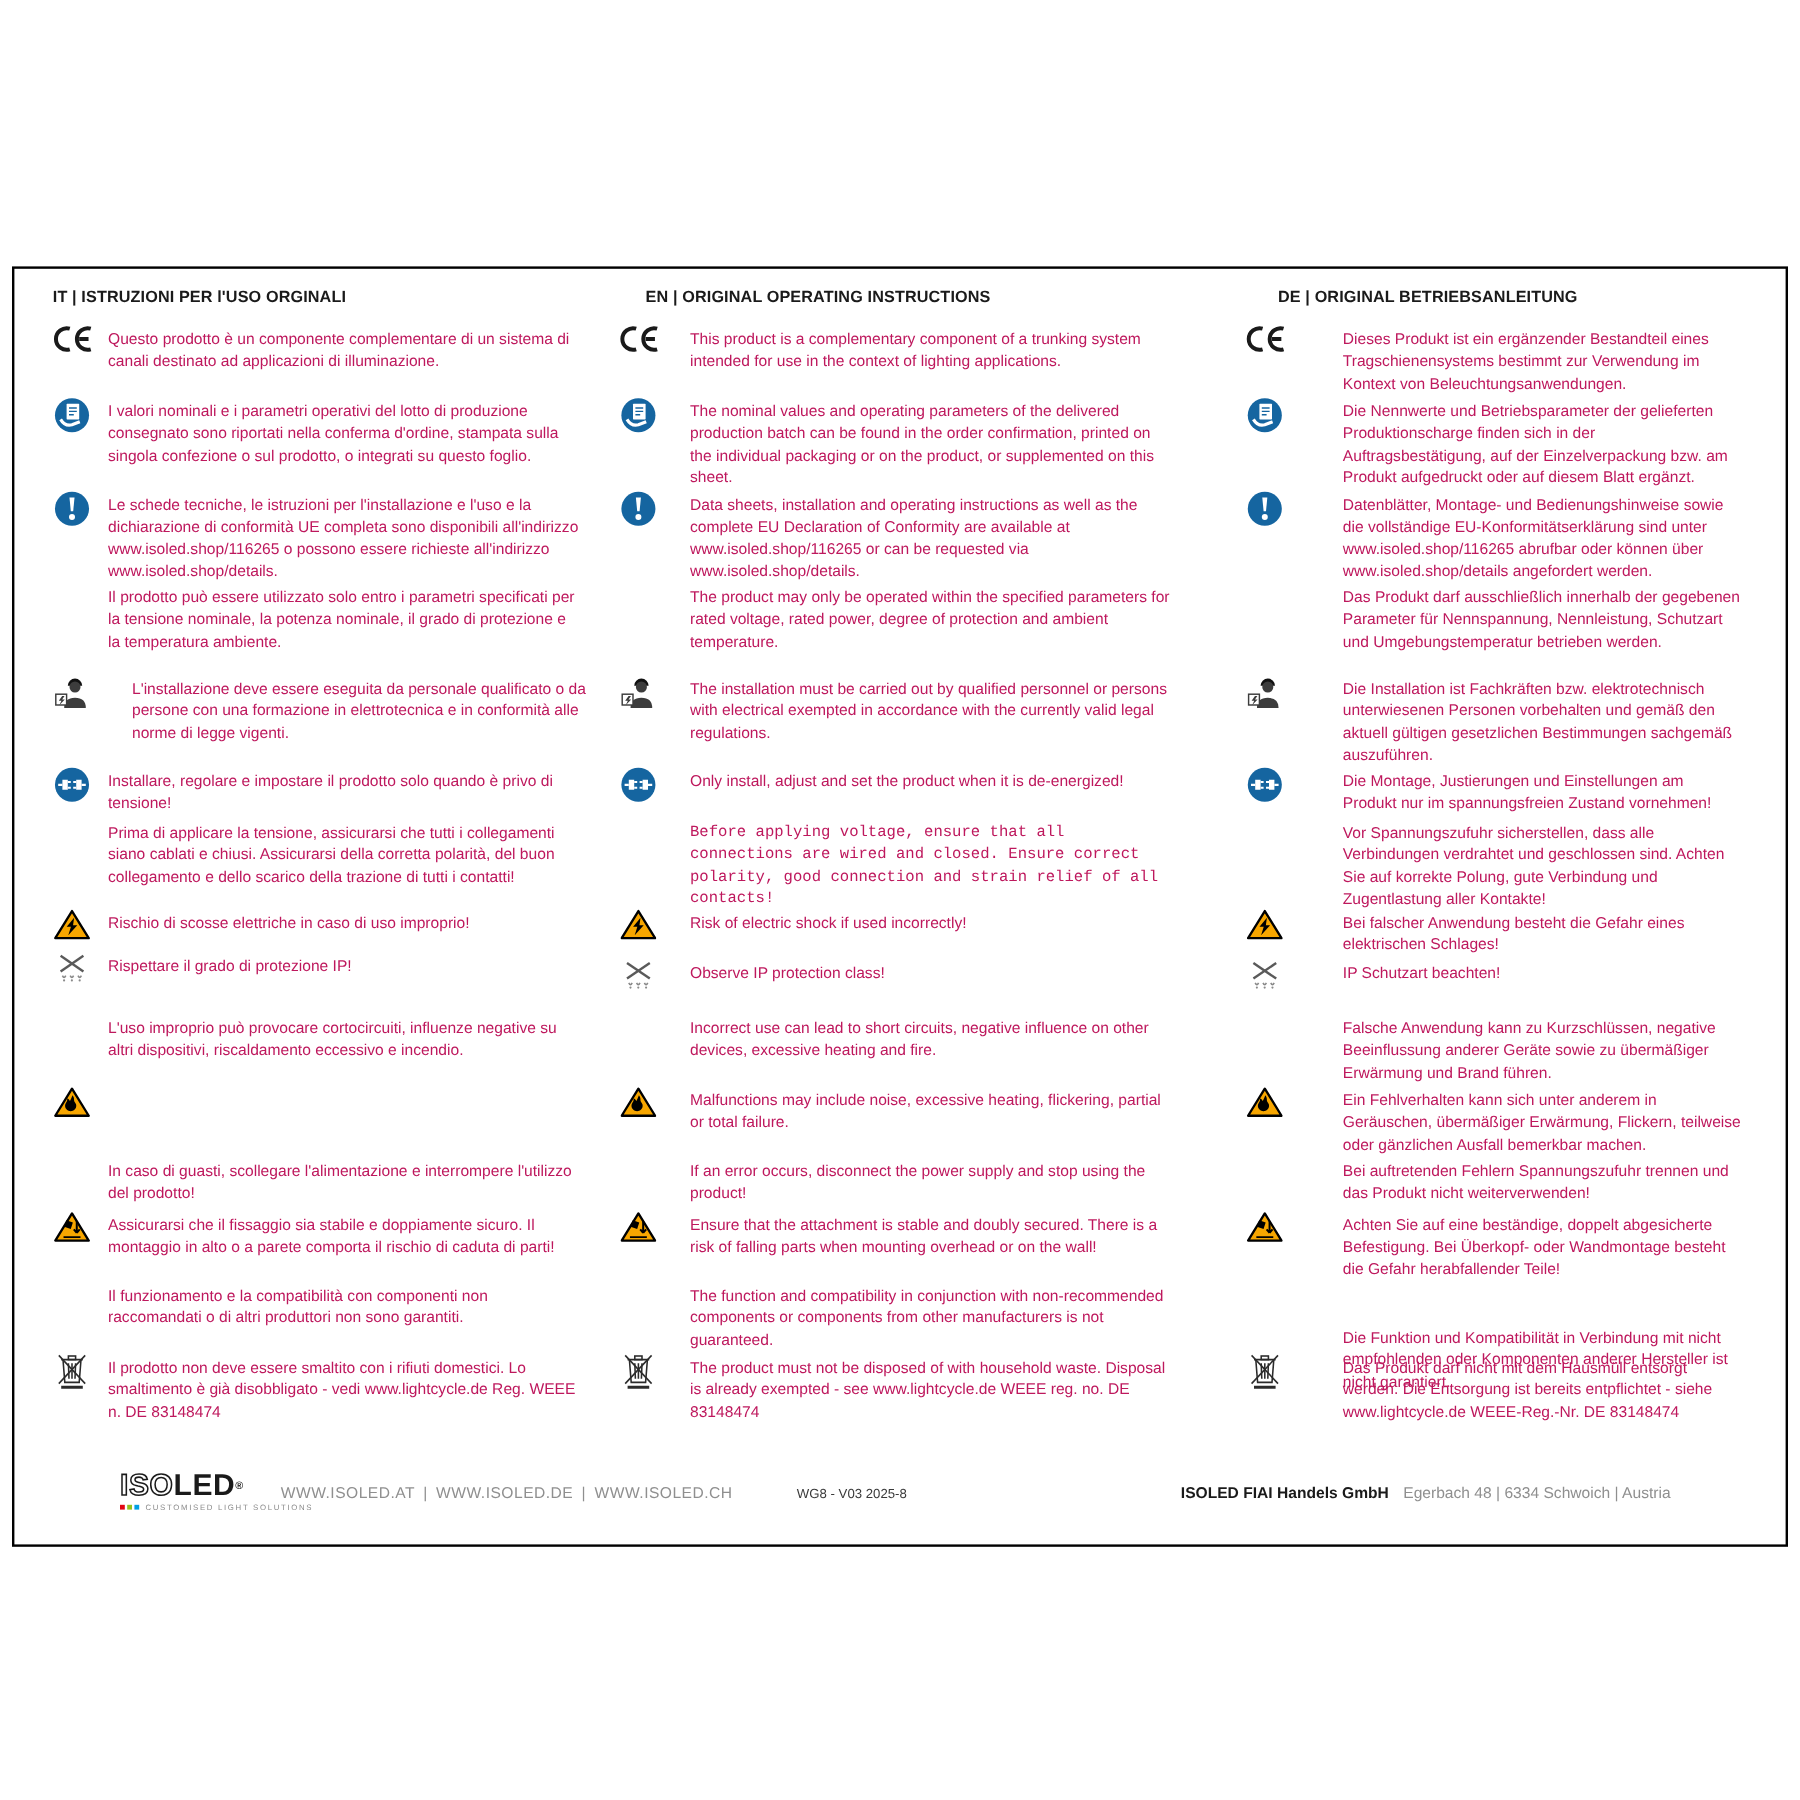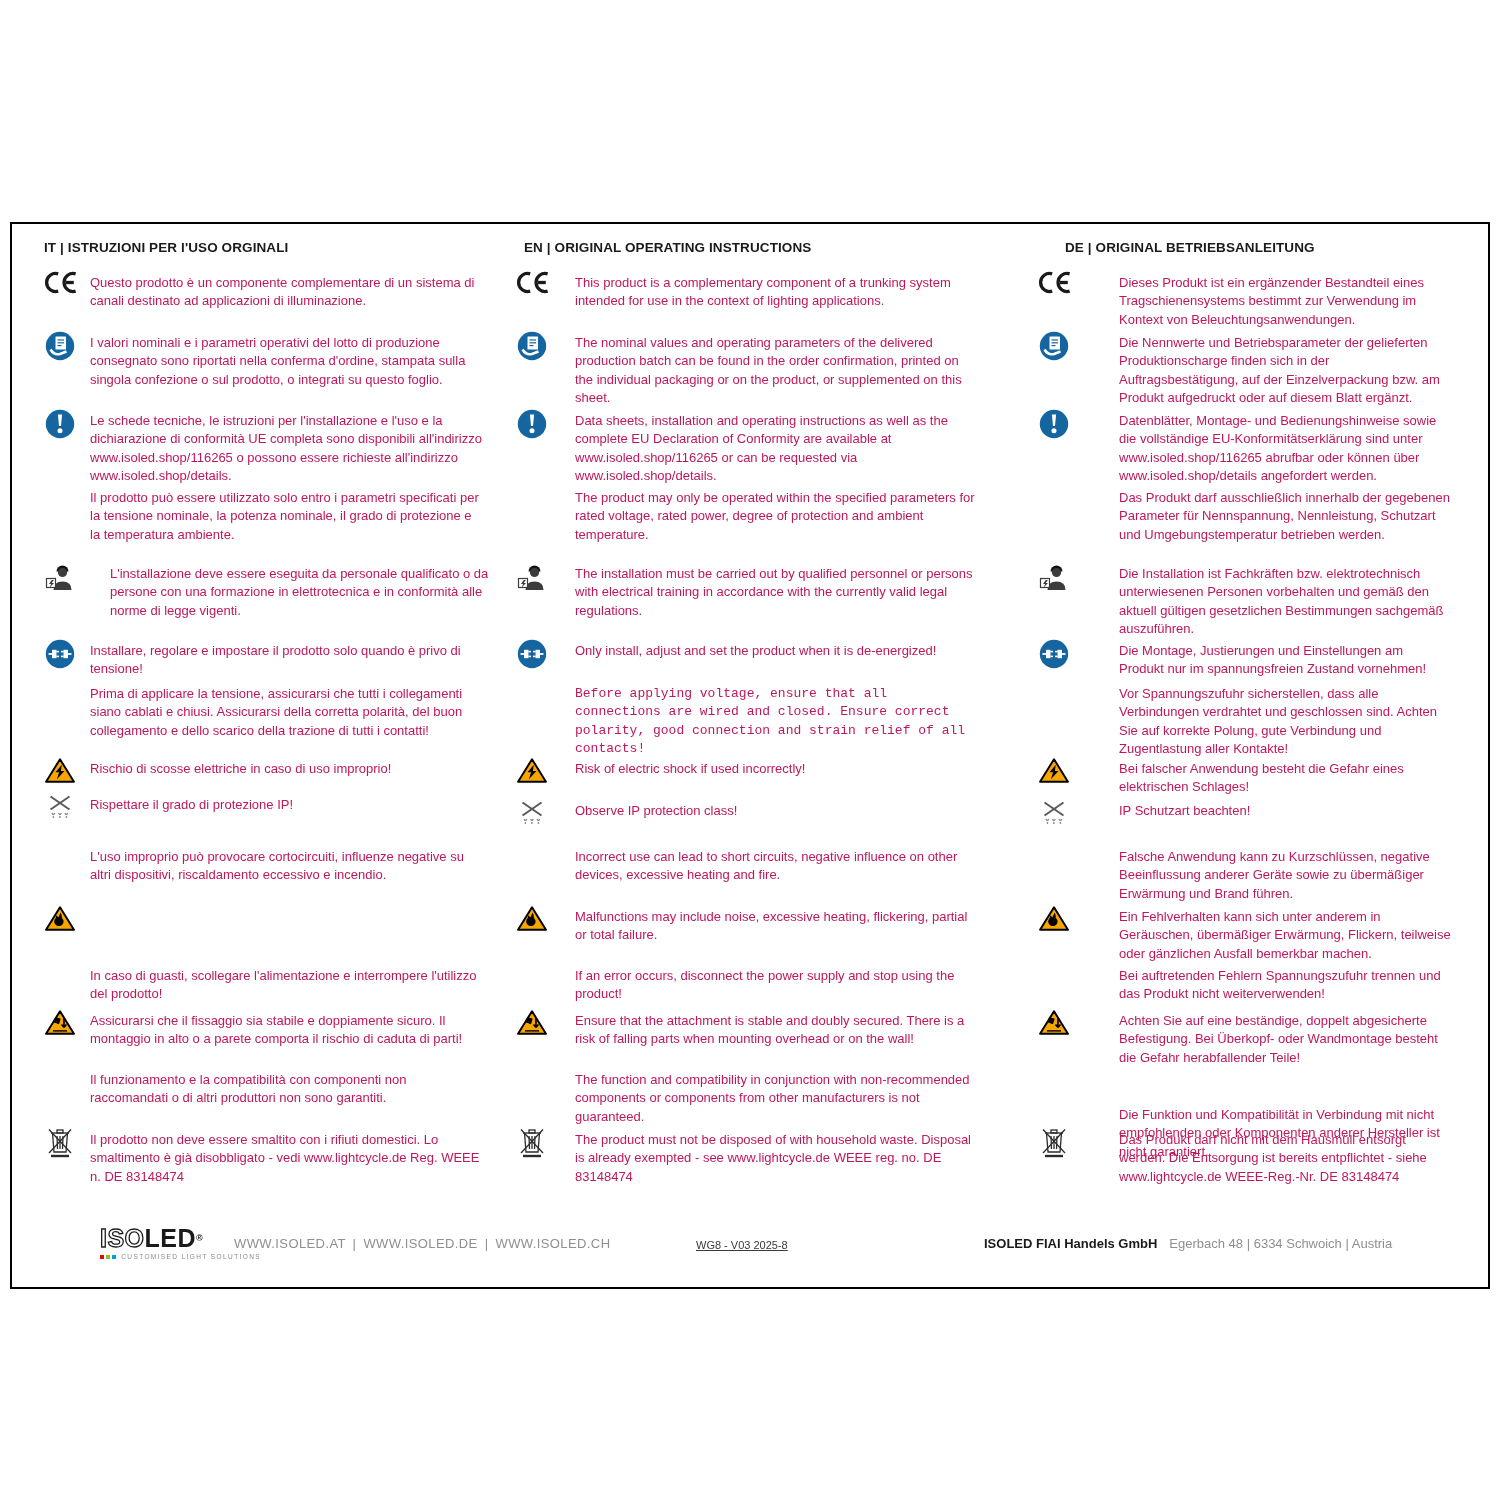--- a/index.html
+++ b/index.html
@@ -16,21 +16,21 @@
   .logo-word { font-size:25px; font-weight:bold; letter-spacing:0.5px; color:#1a1a1a; line-height:24px; white-space:nowrap; }
   .logo-iso { color:#1a1a1a; }
   @supports (-webkit-text-stroke: 1px black) {
     .logo-iso { color:#fff; -webkit-text-stroke:1.3px #1a1a1a; }
   }
   .logo-reg { font-size:9px; vertical-align:top; font-weight:bold; }
   .logo-sub { margin-top:3px; font-size:6.5px; letter-spacing:1.4px; color:#8a8a8a; white-space:nowrap; }
   .chip { display:inline-block; width:4px; height:4px; margin-right:2px; vertical-align:middle; }
   .chip-r { background:#e30613; } .chip-g { background:#95c11f; } .chip-b { background:#009fe3; }
   .websites { position:absolute; left:222px; top:1012px; font-size:13px; color:#8f8f8f; word-spacing:3px; letter-spacing:0.4px; }
-  .doccode { position:absolute; left:684px; top:1015px; font-size:11px; color:#3a3a3a;text-decoration:underline; }
+  .doccode { position:absolute; left:652px; top:1015px; font-size:11px; color:#3a3a3a; }
   .company { position:absolute; left:972px; top:1012px; font-size:13px; white-space:nowrap; }
   .company-name { font-weight:bold; color:#1a1a1a; }
   .company-addr { color:#8f8f8f; margin-left:12px; }
 </style>
 </head>
 <body>
 
 <div class="canvas">
   <div class="page" id="page">
 
@@ -170,21 +170,21 @@
               <line x1="10" y1="8" x2="10.5" y2="21"></line>
               <line x1="13" y1="8" x2="13" y2="21"></line>
               <line x1="16" y1="8" x2="15.5" y2="21"></line>
               <line x1="2" y1="1.5" x2="24" y2="25"></line>
               <line x1="24" y1="1.5" x2="2" y2="25"></line>
             </g>
             <line x1="4" y1="28" x2="22" y2="28" stroke="#2b2b2b" stroke-width="2.4"></line>
           </svg></span>
         <div class="row-text" style="margin-left: 50px; width: 392px;">Il prodotto non deve essere smaltito con i rifiuti domestici. Lo smaltimento è già disobbligato - vedi www.lightcycle.de Reg. WEEE n. DE 83148474</div>
       </div>
-      <div class="col-header" style="left: 512px;">EN | ORIGINAL OPERATING INSTRUCTIONS</div>
+      <div class="col-header" style="left: 526px;">EN | ORIGINAL OPERATING INSTRUCTIONS</div>
       <div class="row" style="left: 500px; top: 50px; width: 467px;">
         <span class="row-icon"><svg width="34" height="23" viewBox="0 0 37 24">
             <g fill="none" stroke="#1a1a1a" stroke-width="3.6">
               <path d="M16.5 2.6 A9.8 9.8 0 1 0 16.5 21.4"></path>
               <path d="M35.5 2.6 A9.8 9.8 0 1 0 35.5 21.4"></path>
               <line x1="25" y1="12" x2="33.5" y2="12"></line>
             </g>
           </svg></span>
         <div class="row-text" style="margin-left: 63px; width: 404px;">This product is a complementary component of a trunking system intended for use in the context of lighting applications.</div>
       </div>
@@ -213,21 +213,21 @@
         <div class="row-text" style="margin-left: 63px; width: 404px;">The product may only be operated within the specified parameters for rated voltage, rated power, degree of protection and ambient temperature.</div>
       </div>
       <div class="row" style="left: 500px; top: 341px; width: 467px;">
         <span class="row-icon"><svg width="30" height="30" viewBox="0 0 30 30">
             <path d="M11.5 9.5 a6 6 0 0 1 12 0 z" fill="#111"></path>
             <circle cx="17.5" cy="10.5" r="4.6" fill="#3c3c3c"></circle>
             <path d="M8.5 28 q0 -8.5 9 -8.5 q9 0 9 8.5 z" fill="#3c3c3c"></path>
             <rect x="1.5" y="16.5" width="9" height="9" fill="#fff" stroke="#3c3c3c" stroke-width="1.2"></rect>
             <path d="M6.8 18 l-2.8 4 h2.2 l-1.8 3.8 l4.6 -4.8 h-2.2 l2 -3z" fill="#3c3c3c"></path>
           </svg></span>
-        <div class="row-text" style="margin-left: 63px; width: 404px;">The installation must be carried out by qualified personnel or persons with electrical training in accordance with the currently valid legal regulations.</div>
+        <div class="row-text" style="margin-left: 63px; width: 404px;">The installation must be carried out by qualified personnel or persons with electrical exempted in accordance with the currently valid legal regulations.</div>
       </div>
       <div class="row" style="left: 500px; top: 418px; width: 467px;">
         <span class="row-icon"><svg width="30" height="30" viewBox="0 0 30 30">
             <circle cx="15" cy="15" r="14.2" fill="#1565a0"></circle>
             <g stroke="#fff" stroke-width="1.8">
               <line x1="3.5" y1="15" x2="7" y2="15"></line>
               <line x1="23" y1="15" x2="26.5" y2="15"></line>
             </g>
             <path d="M7 10.8 h4.5 v8.4 H7 z" fill="#fff"></path>
             <g stroke="#fff" stroke-width="1.6">

